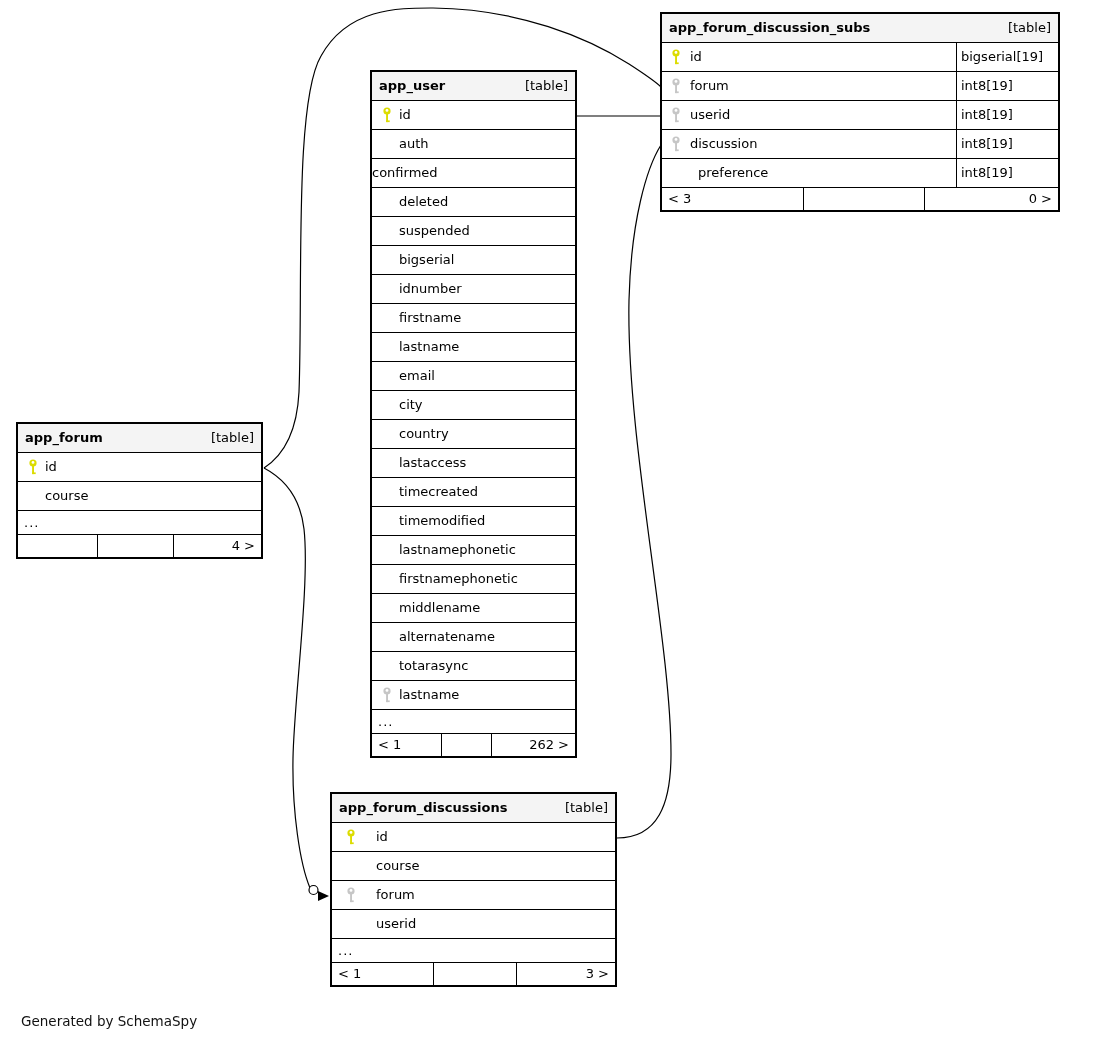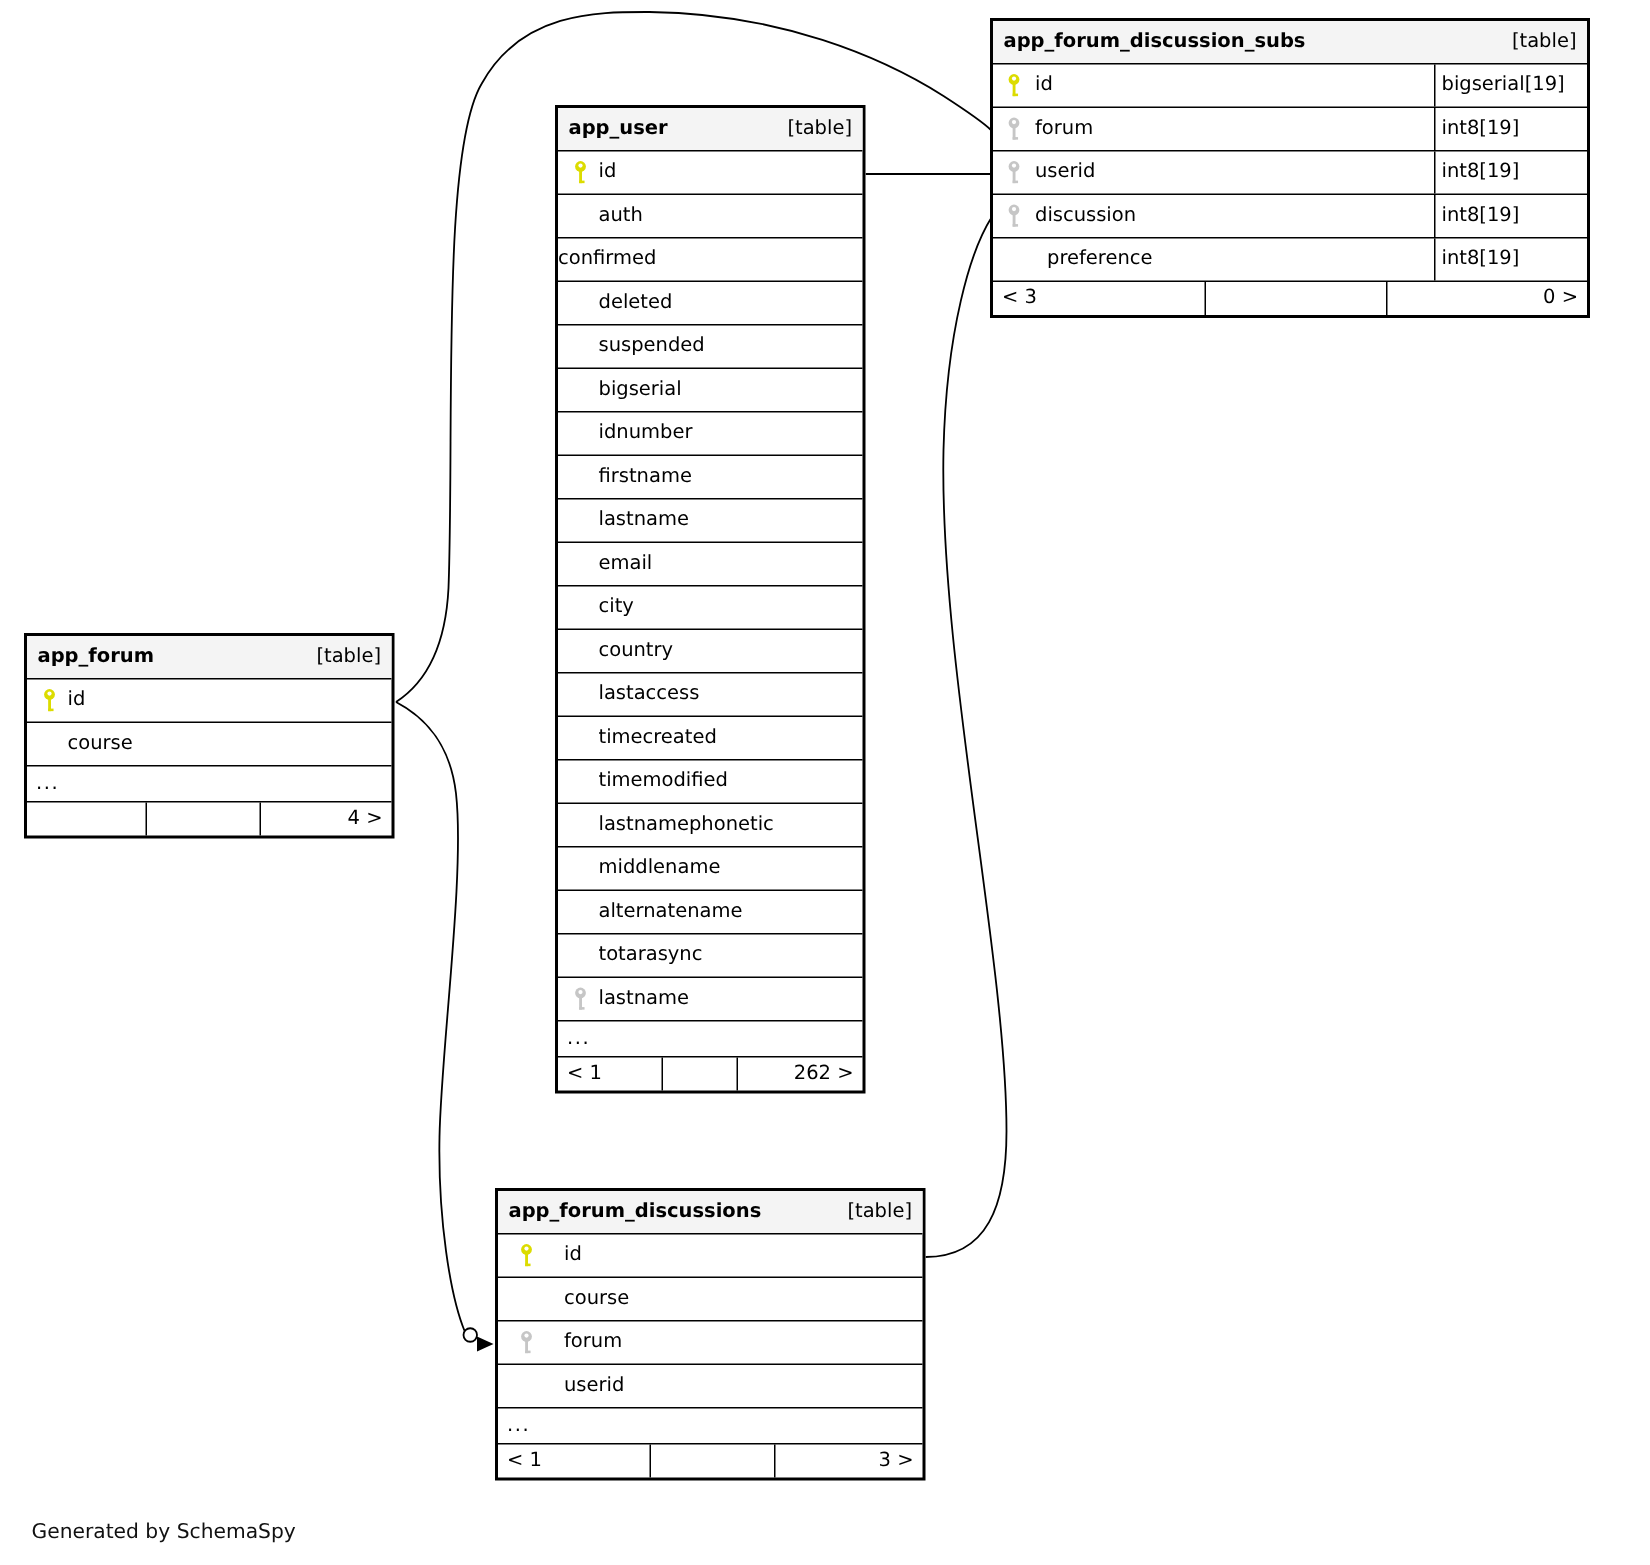--- a/index.html
+++ b/index.html
@@ -168,20 +168,23 @@
         <div class="trow">
           <div class="cname" style="padding-left: 27px;"><span>timecreated</span></div>
         </div>
         <div class="trow">
           <div class="cname" style="padding-left: 27px;"><span>timemodified</span></div>
         </div>
         <div class="trow">
           <div class="cname" style="padding-left: 27px;"><span>lastnamephonetic</span></div>
         </div>
         <div class="trow">
+          <div class="cname" style="padding-left: 27px;"><span>firstnamephonetic</span></div>
+        </div>
+        <div class="trow">
           <div class="cname" style="padding-left: 27px;"><span>middlename</span></div>
         </div>
         <div class="trow">
           <div class="cname" style="padding-left: 27px;"><span>alternatename</span></div>
         </div>
         <div class="trow">
           <div class="cname" style="padding-left: 27px;"><span>totarasync</span></div>
         </div>
         <div class="trow">
           <div class="cname" style="padding-left: 27px;"><span class="keyicon" style="left: 10px;">

